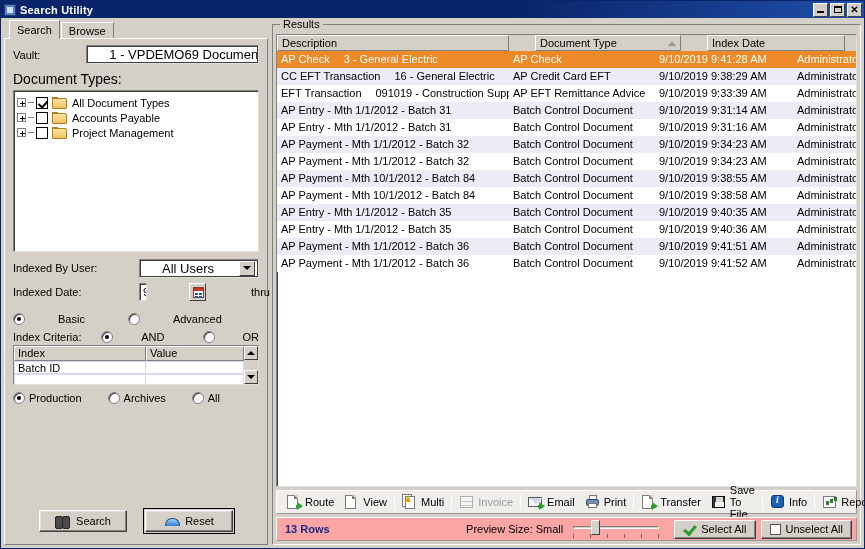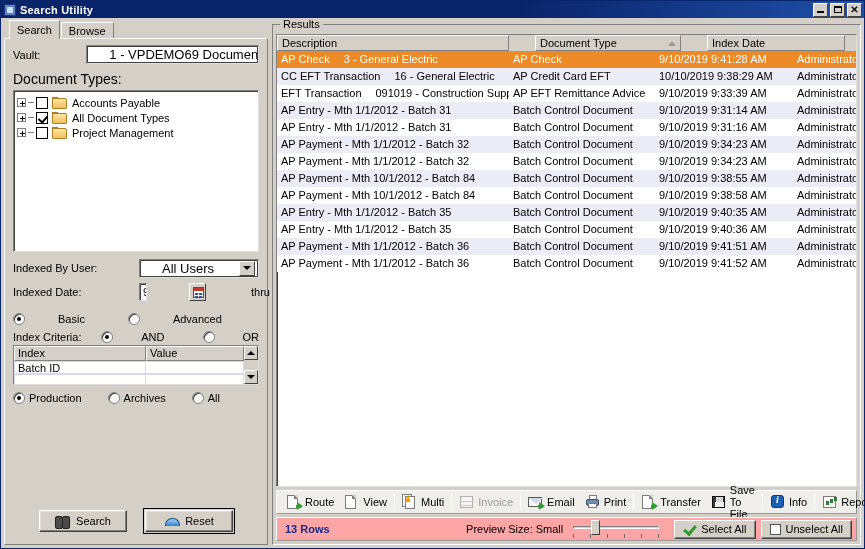--- a/index.html
+++ b/index.html
@@ -548,36 +548,36 @@
                 </div>
             </div>
           </div>
         </div>
 
         <div class="doctypes-label">Document Types:</div>
         <div class="tree">
           <div class="tnode">
             <span class="expander"></span>
             <span class="tline"></span>
+            <span class="chk checked"></span>
+            <span class="folder">
+                <i class="tabtop"></i>
+                <i class="back"></i>
+              </span>
+            <span class="tnode-label">All Document Types</span>
+          </div>
+          <div class="tnode">
+            <span class="expander"></span>
+            <span class="tline"></span>
             <span class="chk"></span>
             <span class="folder">
                 <i class="tabtop"></i>
                 <i class="back"></i>
               </span>
             <span class="tnode-label">Accounts Payable</span>
-          </div>
-          <div class="tnode">
-            <span class="expander"></span>
-            <span class="tline"></span>
-            <span class="chk checked"></span>
-            <span class="folder">
-                <i class="tabtop"></i>
-                <i class="back"></i>
-              </span>
-            <span class="tnode-label">All Document Types</span>
           </div>
           <div class="tnode">
             <span class="expander"></span>
             <span class="tline"></span>
             <span class="chk"></span>
             <span class="folder">
                 <i class="tabtop"></i>
                 <i class="back"></i>
               </span>
             <span class="tnode-label">Project Management</span>
@@ -708,21 +708,21 @@
                   <div class="lvc col-by">Administrator ,pVault</div>
                 </div>
                 <div class="lvrow even">
                   <div class="lvc col-desc">
                     <span class="desc-wrap">
                       <span class="desc-a">CC EFT Transaction</span>
                       <span class="desc-b">16 - General Electric</span>
                     </span>
                   </div>
                   <div class="lvc col-type">AP Credit Card EFT</div>
-                  <div class="lvc col-date">10/10/2019 9:38:29 AM</div>
+                  <div class="lvc col-date">9/10/2019 9:38:29 AM</div>
                   <div class="lvc col-by">Administrator ,pVault</div>
                 </div>
                 <div class="lvrow odd">
                   <div class="lvc col-desc">
                     <span class="desc-wrap">
                       <span class="desc-a">EFT Transaction</span>
                       <span class="desc-b">091019 - Construction Supply Co.</span>
                     </span>
                   </div>
                   <div class="lvc col-type">AP EFT Remittance Advice</div>

